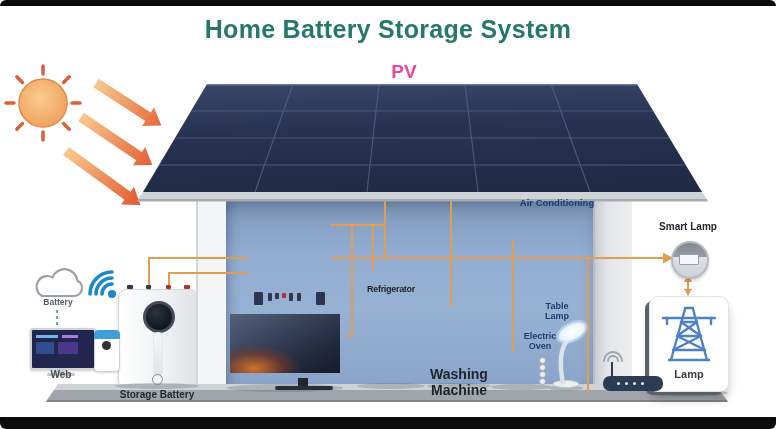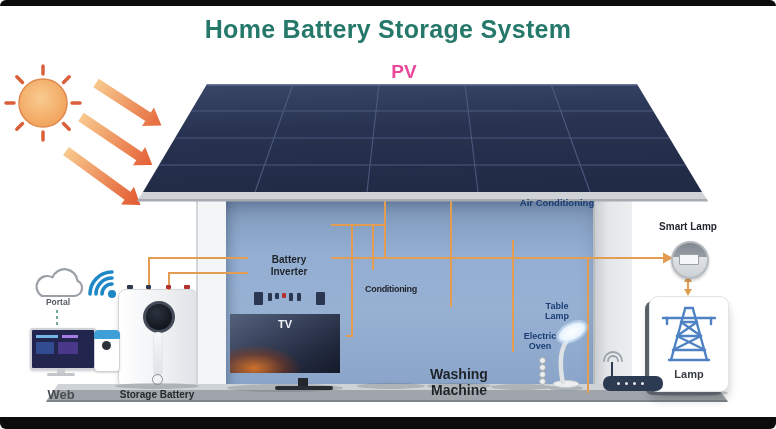--- a/index.html
+++ b/index.html
@@ -183,31 +183,31 @@
   <svg class="abs" style="left:0;top:0;z-index:4;" width="776" height="429">
     <path d="M42 296 h32 a8 8 0 0 0 3.5-15.2 a13 13 0 0 0-25-3.4 A9.5 9.5 0 0 0 42 296 Z" fill="#fff" stroke="#9aa0a6" stroke-width="2.2" stroke-linejoin="round"></path>
     <g stroke="#1e88c7" stroke-width="3.6" fill="none" stroke-linecap="round">
       <path d="M102,294 A10,10 0 0 1 112,284"></path>
       <path d="M96,294 A16,16 0 0 1 112,278"></path>
       <path d="M90,294 A22,22 0 0 1 112,272"></path>
     </g>
     <circle cx="112" cy="294" r="4" fill="#1e88c7"></circle>
     <line x1="57" y1="310" x2="57" y2="328" stroke="#74a89b" stroke-width="2" stroke-dasharray="3,3"></line>
   </svg>
-  <div class="lbl" style="left:36px;top:298px;width:44px;font-size:8.5px;color:#555b61;">Portal</div>
+  <div class="lbl" style="left:36px;top:298px;width:44px;font-size:8.5px;color:#555b61;">Battery</div>
 
   <div class="abs monitor">
     <div class="abs" style="left:4px;top:5px;width:22px;height:3px;background:#7fd0ff;opacity:.85;"></div>
     <div class="abs" style="left:30px;top:5px;width:16px;height:3px;background:#c08cff;opacity:.85;"></div>
     <div class="abs" style="left:4px;top:12px;width:18px;height:12px;background:#3f6cc9;opacity:.55;border-radius:1px;"></div>
     <div class="abs" style="left:26px;top:12px;width:20px;height:12px;background:#7a4fd0;opacity:.45;border-radius:1px;"></div>
   </div>
   <div class="abs" style="left:57px;top:368px;width:8px;height:5px;background:#c8ccd0;z-index:4;"></div>
   <div class="abs" style="left:47px;top:373px;width:28px;height:3px;background:#c2c6ca;border-radius:2px;z-index:4;"></div>
-  <div class="lbl" style="left:42px;top:388px;width:38px;font-size:13px;color:#4a4f54;">Web</div>
+  <div class="lbl" style="left:42px;top:369px;width:38px;font-size:10px;color:#4a4f54;">Web</div>
 
   <div class="abs phone">
     <div class="abs" style="left:-1px;top:-1px;width:24px;height:7px;background:#3f9fd8;border-radius:4px 4px 0 0;border:1px solid #3f9fd8;"></div>
     <div class="abs" style="left:7px;top:10px;width:9px;height:9px;border-radius:50%;background:#2d3138;"></div>
   </div>
   <div class="lbl" style="left:92px;top:377px;width:28px;font-size:14px;color:#4a4f54;margin-top:38px;">APP</div>
 
   <div class="nub" style="left:127px;width:6px;background:#2e3a52;"></div>
   <div class="nub" style="left:146px;width:5px;background:#2e3a52;"></div>
   <div class="nub" style="left:166px;width:5px;background:#b03030;"></div>
@@ -218,41 +218,38 @@
   <div class="abs" style="left:152px;top:374px;width:9px;height:9px;border-radius:50%;border:1.5px solid #8a9097;z-index:4;"></div>
   <div class="lbl" style="left:104px;top:389px;width:106px;font-size:10px;color:#26292d;">Storage Battery</div>
 
   <div class="abs inverter">
     <div class="abs" style="left:21px;top:14px;width:36px;height:26px;background:#14181f;border-radius:3px;">
       <div class="abs" style="left:13px;top:6px;width:10px;height:5px;background:#e8eaec;"></div>
       <div class="abs" style="left:11px;top:15px;width:14px;height:2px;background:#6a707a;"></div>
     </div>
     <div class="abs" style="left:67px;top:72px;width:12px;height:3px;background:#c3c6ca;"></div>
   </div>
-  <div class="lbl" style="left:247px;top:254px;width:84px;font-size:10px;">Battery
-Inverter</div>
   <div class="pin" style="left:254px;top:292px;width:9px;height:13px;"></div>
   <div class="pin" style="left:268px;top:293px;width:4px;height:8px;"></div>
   <div class="pin" style="left:275px;top:293px;width:4px;height:6px;"></div>
   <div class="pin" style="left:282px;top:293px;width:4px;height:5px;background:#b23030;"></div>
   <div class="pin" style="left:289px;top:293px;width:4px;height:8px;"></div>
   <div class="pin" style="left:297px;top:293px;width:4px;height:8px;"></div>
   <div class="pin" style="left:316px;top:292px;width:9px;height:13px;"></div>
 
   <div class="abs tvframe"></div>
   <div class="abs tvscreen" style="z-index:4;"></div>
-  <div class="lbl" style="left:230px;top:318px;width:110px;font-size:11px;color:#f2f4f7;">TV</div>
   <div class="abs" style="left:298px;top:378px;width:10px;height:8px;background:#23262c;z-index:4;"></div>
   <div class="abs" style="left:275px;top:386px;width:58px;height:4px;background:#2a2d33;border-radius:2px;z-index:4;"></div>
 
   <div class="abs fridge">
     <div class="abs" style="left:0;top:36px;width:66px;height:1px;background:#cdd0d4;"></div>
     <div class="abs" style="left:5px;top:41px;width:12px;height:2px;background:#b9bdc1;"></div>
   </div>
-  <div class="lbl" style="left:357px;top:284px;width:68px;font-size:9px;letter-spacing:-.3px;">Conditioning</div>
+  <div class="lbl" style="left:357px;top:284px;width:68px;font-size:9px;letter-spacing:-.3px;">Refrigerator</div>
 
   <div class="abs washer">
     <div class="abs" style="left:5px;top:5px;width:10px;height:2px;background:#a9aeb3;"></div>
     <div class="abs" style="left:46px;top:4px;width:3px;height:3px;border-radius:50%;background:#a9aeb3;"></div>
     <div class="abs" style="left:53px;top:4px;width:3px;height:3px;border-radius:50%;background:#a9aeb3;"></div>
   </div>
   <div class="abs washdoor"></div>
   <div class="lbl" style="left:427px;top:366px;width:64px;font-size:14px;">Washing
 Machine</div>
 

